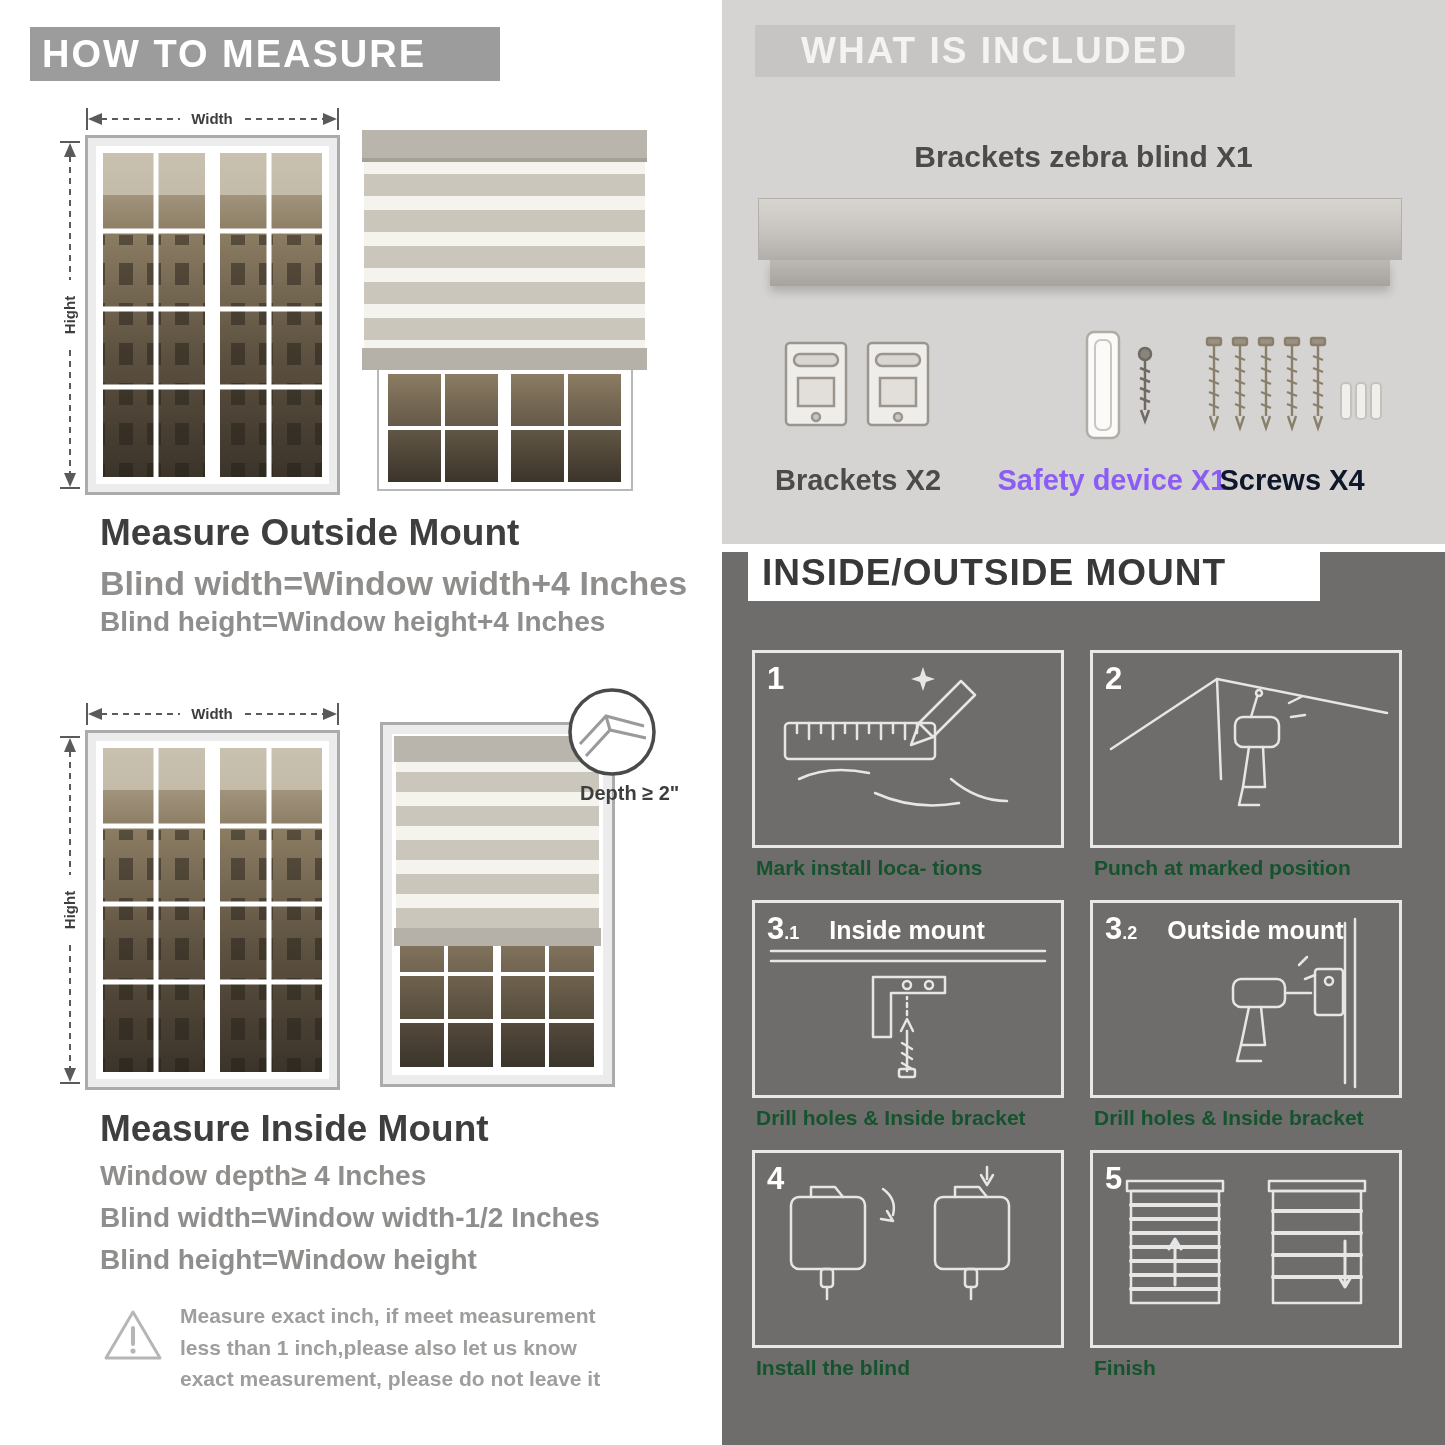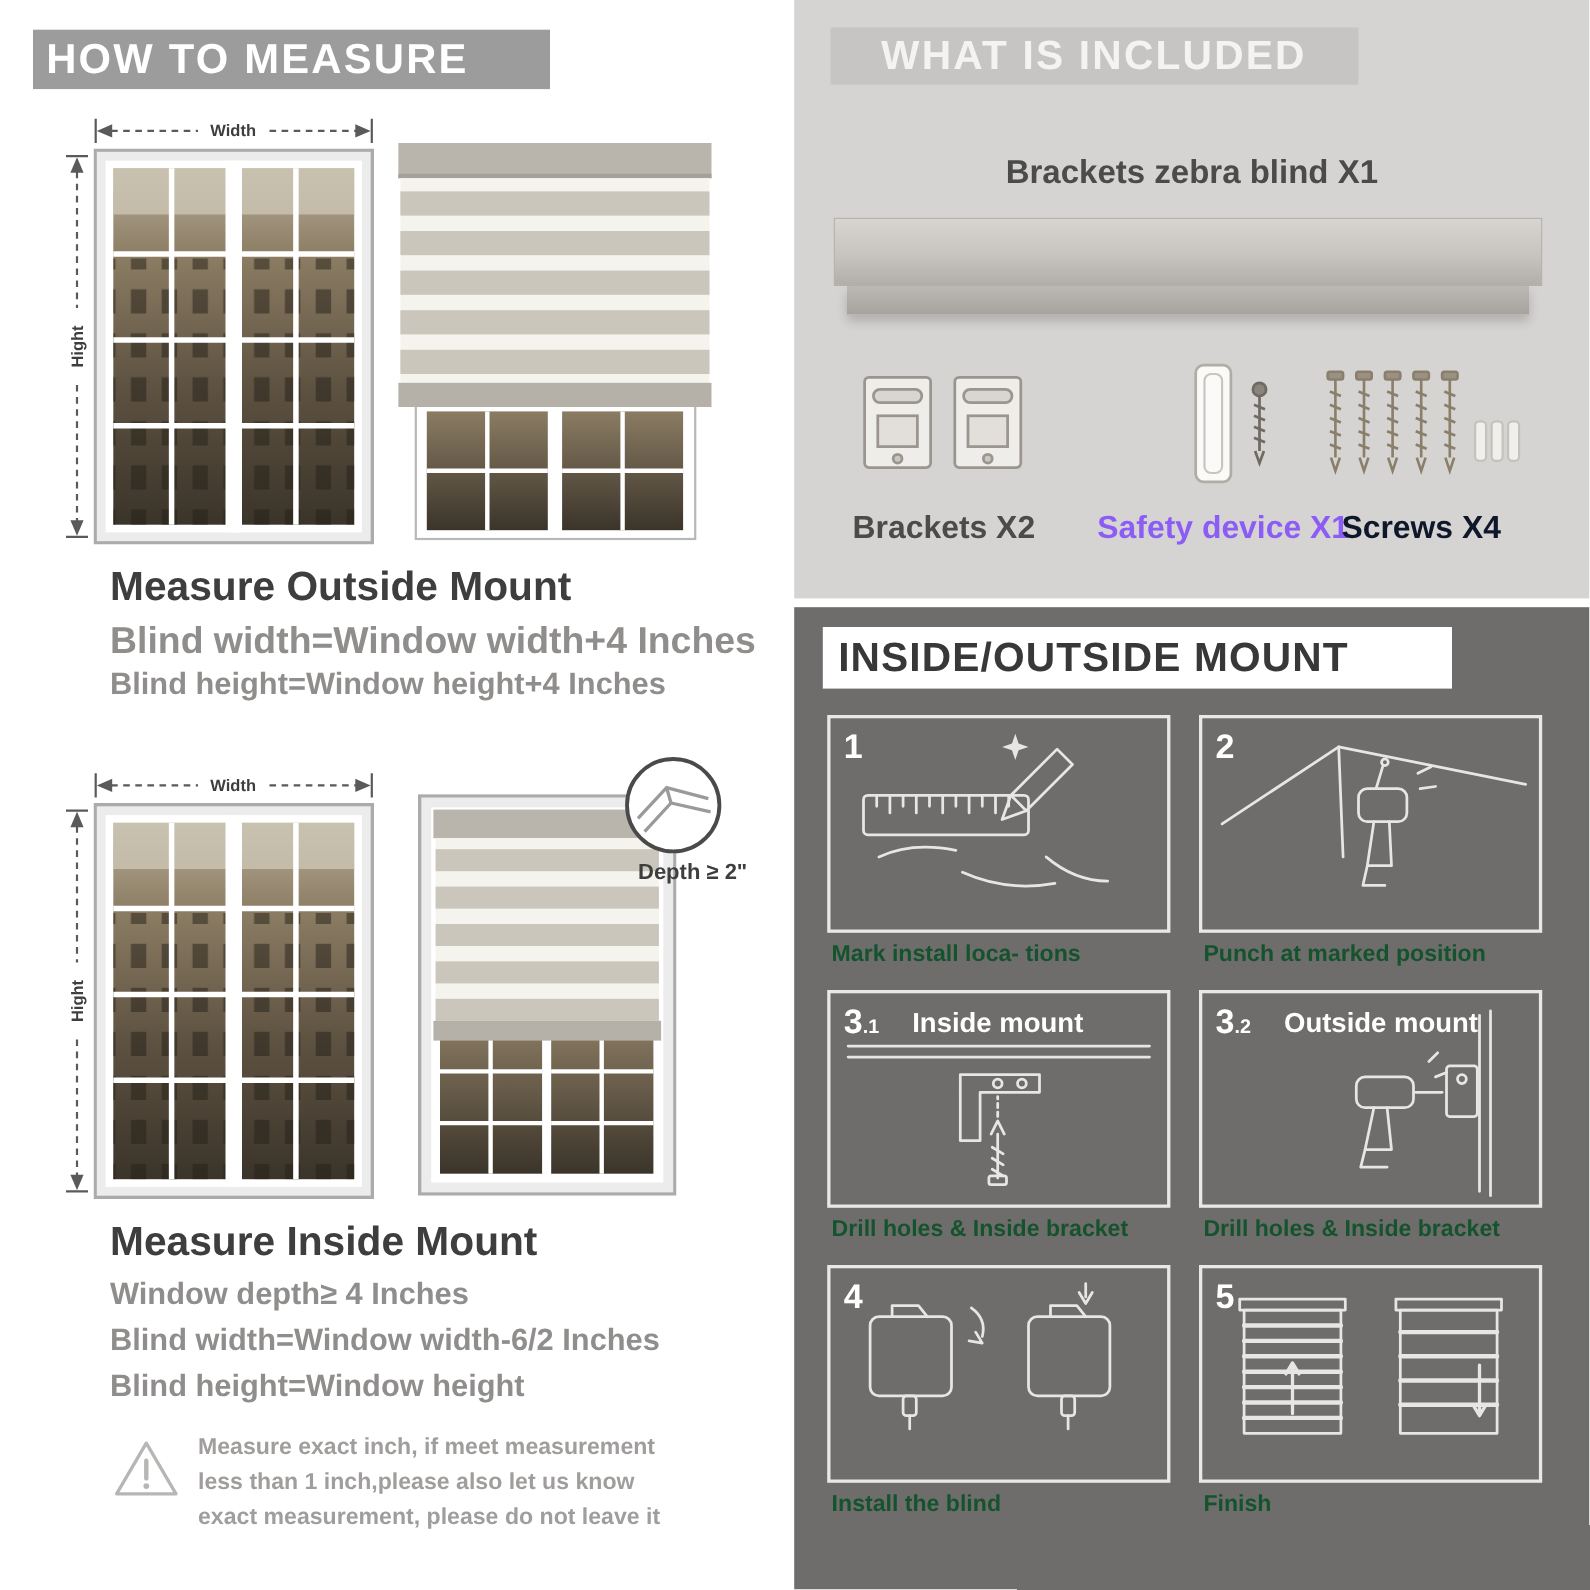--- a/index.html
+++ b/index.html
@@ -49,21 +49,21 @@
 
   .ic-brackets { position:absolute; left:778px; top:328px; width:160px; height:125px; }
   .ic-safety { position:absolute; left:1035px; top:324px; width:150px; height:130px; }
   .ic-screws { position:absolute; left:1200px; top:328px; width:185px; height:125px; }
   .lab-a { position:absolute; left:768px; top:464px; width:180px; text-align:center; font-size:29px; font-weight:bold; color:#4b4b49; }
   .lab-b { position:absolute; left:972px; top:464px; width:280px; text-align:center; font-size:29px; font-weight:bold; color:#8b5cf6; }
   .lab-c { position:absolute; left:1192px; top:464px; width:200px; text-align:center; font-size:29px; font-weight:bold; color:#0f172a; }
 
   
   .mount-block { position:absolute; left:722px; top:552px; width:723px; height:893px; background:#6f6d6b; }
-  .mount-banner { position:absolute; left:748px; top:570px; width:572px; height:56px; background:#ffffff;
+  .mount-banner { position:absolute; left:748px; top:545px; width:572px; height:56px; background:#ffffff;
     color:#383838; font-size:37px; font-weight:bold; letter-spacing:1px; display:flex; align-items:center; padding-left:14px; }
 
   .panel { position:absolute; width:312px; height:198px; border:3px solid #e8e8e8; background:#6f6d6b; }
   .p1 { left:752px; top:650px; } .p2 { left:1090px; top:650px; }
   .p3 { left:752px; top:900px; } .p4 { left:1090px; top:900px; }
   .p5 { left:752px; top:1150px; } .p6 { left:1090px; top:1150px; }
 
   .panel-head { position:absolute; top:8px; left:12px; color:#ffffff; font-weight:bold; font-size:31px; z-index:2; display:flex; align-items:flex-end; }
   .numsub { font-size:18px; padding-bottom:3px; }
   .step-label { font-size:25px; margin-left:30px; padding-bottom:2px; }
@@ -255,21 +255,21 @@
   <g stroke="#9a9a9a" stroke-width="3" fill="none">
     <path d="M14 58 L40 30 L78 40"></path>
     <path d="M20 70 L44 44 L80 52"></path>
     <path d="M40 30 L44 44"></path>
   </g>
 </svg>
 <div class="depth-label">Depth ≥ 2"</div>
 
 <div class="h-inside">Measure Inside Mount</div>
 <div class="l-in1">Window depth≥ 4 Inches</div>
-<div class="l-in2">Blind width=Window width-6/2 Inches</div>
+<div class="l-in2">Blind width=Window width-1/2 Inches</div>
 <div class="l-in3">Blind height=Window height</div>
 
 <svg class="warn-icon" viewBox="0 0 62 58">
   <path d="M31 6 L58 52 H4 Z" fill="none" stroke="#b8b6b4" stroke-width="3" stroke-linejoin="round"></path>
   <line x1="31" y1="22" x2="31" y2="38" stroke="#b8b6b4" stroke-width="4" stroke-linecap="round"></line>
   <circle cx="31" cy="45" r="2.6" fill="#b8b6b4"></circle>
 </svg>
 <div class="warn-note">Measure exact inch, if meet measurement less than 1 inch,please also let us know exact measurement, please do not leave it</div>
 
 <div class="inc-block"></div>

